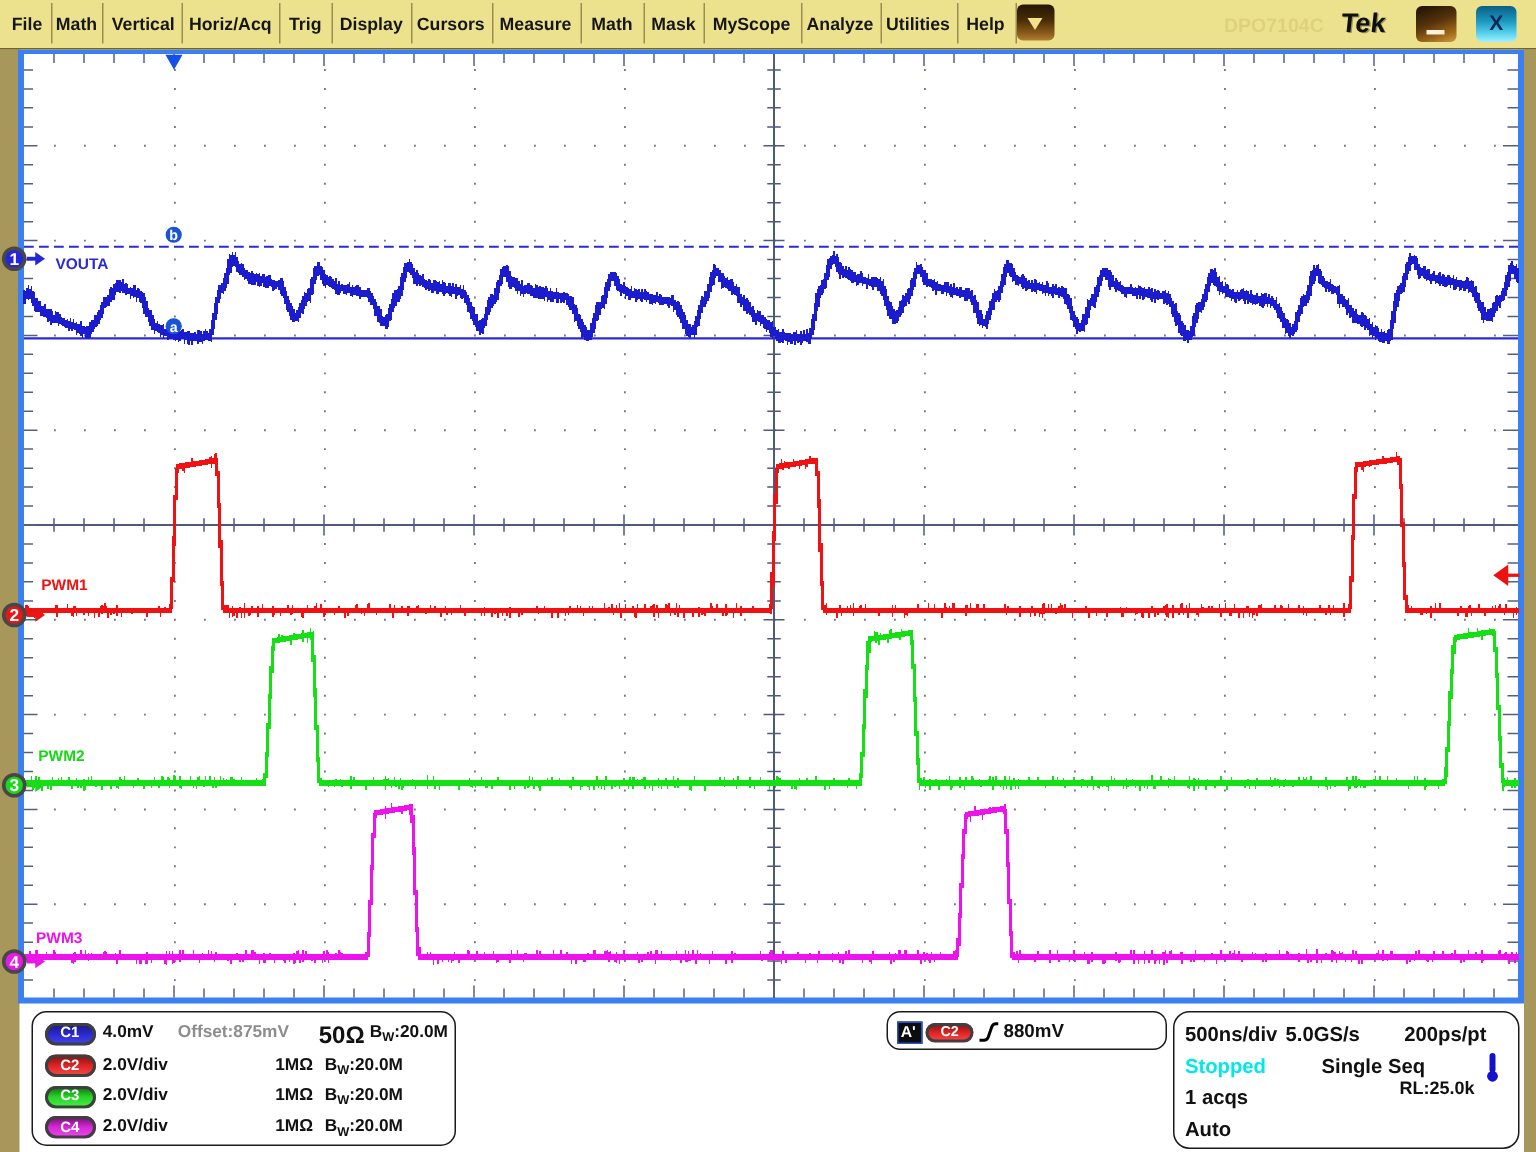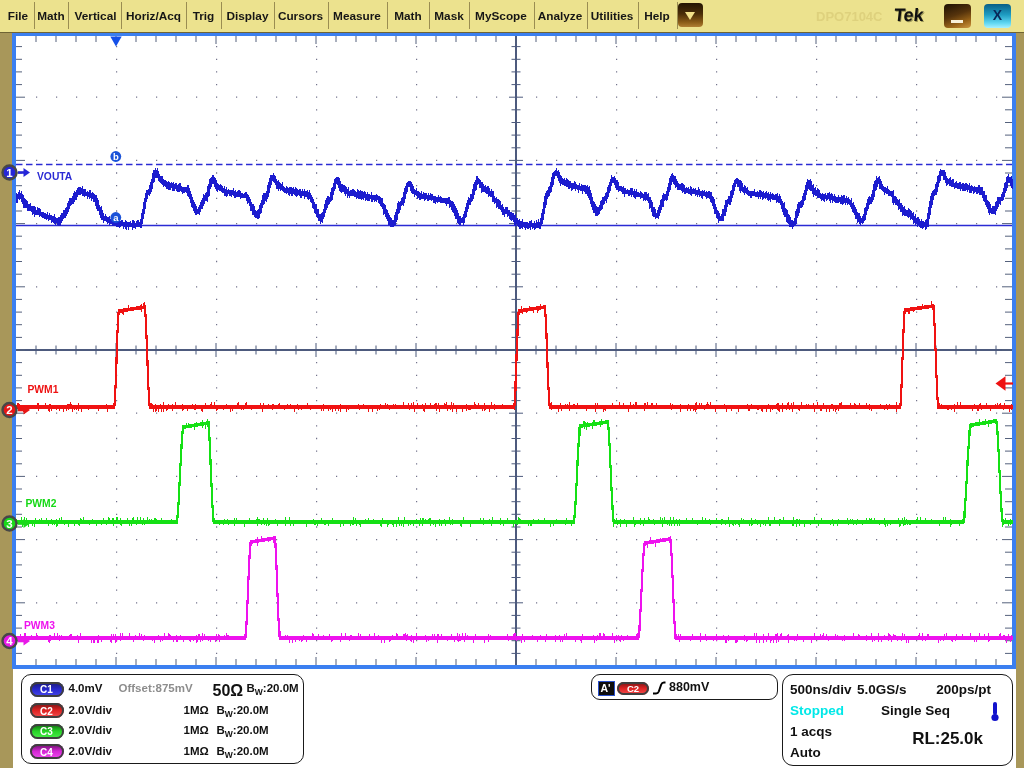--- a/index.html
+++ b/index.html
@@ -152,20 +152,20 @@
     <span class="t" style="left:77px;top:5px;font-size:12.5px">880mV</span>
   </div>
 
   <div class="box" style="left:782px;top:674px;width:229px;height:90px;border-radius:11px">
     <span class="t" style="left:7px;top:7px;font-size:13.5px">500ns/div</span>
     <span class="t" style="left:74px;top:7px;font-size:13.5px">5.0GS/s</span>
     <span class="t" style="right:21px;top:7px;font-size:13.5px">200ps/pt</span>
     <span class="t" style="left:7px;top:28px;font-size:13.5px;color:#00e8e8">Stopped</span>
     <span class="t" style="left:98px;top:28px;font-size:13.5px">Single Seq</span>
     <span class="t" style="left:7px;top:48.5px;font-size:13.5px">1 acqs</span>
-    <span class="t" style="right:29px;top:54px;font-size:17px">RL:25.0k</span>
+    <span class="t" style="right:29px;top:43px;font-size:12px">RL:25.0k</span>
     <span class="t" style="left:7px;top:70px;font-size:13.5px">Auto</span>
     <svg style="position:absolute;left:206px;top:26px" width="12" height="22" viewBox="0 0 12 22">
         <rect x="4" y="1" width="4" height="13" rx="2" fill="#1212cc"></rect>
         <circle cx="6" cy="16.5" r="3.6" fill="#1212cc"></circle>
       </svg>
   </div>
 </div>
 
 </body></html>

